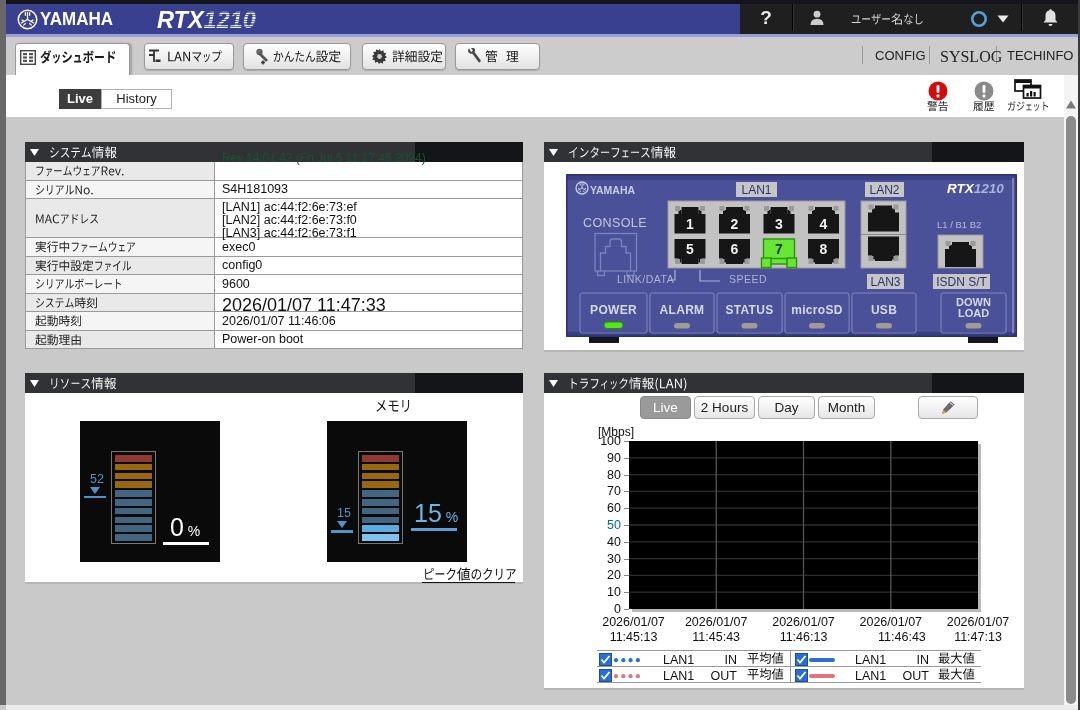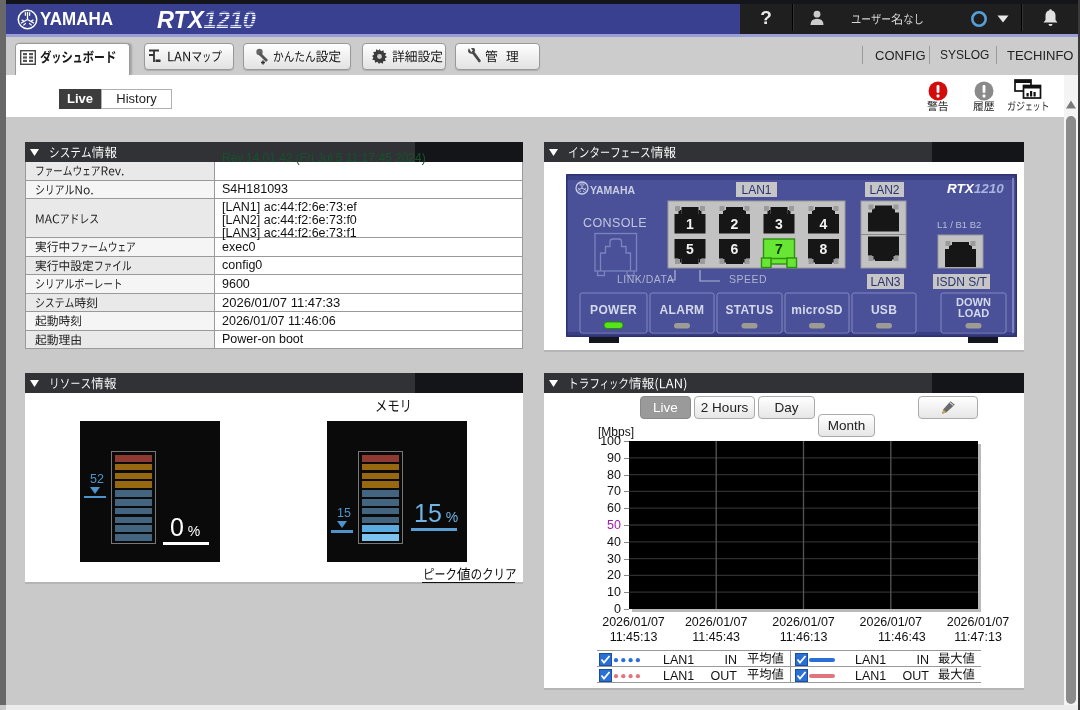--- a/index.html
+++ b/index.html
@@ -86,21 +86,21 @@
     <svg style="position:absolute;left:485.0px;top:47.7px;overflow:visible" width="15" height="17" viewBox="0 0 15 17">
       <path transform="translate(0,13.26)" d="M3.5 -0.2H10.2V0.6H3.5ZM5.9 -8.3H6.8V-6.9H5.9ZM1 -7.3H11.8V-4.8H10.9V-6.5H1.9V-4.8H1ZM3.4 -5.7H9.9V-3.1H3.4V-3.8H9V-4.9H3.4ZM3.4 -2.2H10.8V1H9.8V-1.4H3.4ZM2.9 -5.7H3.8V1.1H2.9ZM2.1 -9.9H6.2V-9.1H2.1ZM7 -9.9H12.2V-9.1H7ZM2.3 -11 3.2 -10.7Q2.9 -9.9 2.4 -9.1Q1.8 -8.3 1.3 -7.7Q1.2 -7.8 1 -7.9Q0.9 -8 0.7 -8.1Q0.6 -8.2 0.5 -8.3Q1 -8.8 1.5 -9.5Q2 -10.2 2.3 -11ZM7.3 -11 8.3 -10.8Q7.9 -9.9 7.4 -9.2Q6.8 -8.4 6.2 -7.9Q6.1 -8 5.9 -8.1Q5.8 -8.2 5.6 -8.3Q5.5 -8.3 5.4 -8.4Q6 -8.9 6.5 -9.5Q7 -10.2 7.3 -11ZM2.8 -9.3 3.6 -9.5Q3.8 -9.2 4.1 -8.8Q4.3 -8.3 4.4 -8L3.5 -7.8Q3.4 -8.1 3.2 -8.5Q3 -9 2.8 -9.3ZM8.2 -9.3 9 -9.6Q9.3 -9.2 9.6 -8.8Q9.9 -8.4 10.1 -8L9.2 -7.7Q9.1 -8.1 8.8 -8.5Q8.5 -8.9 8.2 -9.3Z" fill="#1a1a1a"></path>
     </svg>
     <svg style="position:absolute;left:506.0px;top:47.7px;overflow:visible" width="15" height="17" viewBox="0 0 15 17">
       <path transform="translate(0,13.26)" d="M6.1 -7V-5.3H10.8V-7ZM6.1 -9.5V-7.8H10.8V-9.5ZM5.2 -10.3H11.7V-4.5H5.2ZM5 -3H11.9V-2.1H5ZM4.1 -0.3H12.3V0.6H4.1ZM0.6 -10H4.6V-9.1H0.6ZM0.7 -6.3H4.4V-5.4H0.7ZM0.4 -1.3Q1 -1.5 1.6 -1.7Q2.3 -1.9 3 -2.1Q3.7 -2.4 4.5 -2.6L4.7 -1.7Q3.6 -1.3 2.6 -1Q1.5 -0.6 0.7 -0.3ZM2.2 -9.7H3.1V-1.6L2.2 -1.4ZM8 -9.9H8.8V-4.9H8.9V0.1H7.9V-4.9H8Z" fill="#1a1a1a"></path>
     </svg>
     <div style="position:absolute;left:862px;top:46px;width:1px;height:18px;background:#9a9a9a;"></div>
     <div style="position:absolute;left:929px;top:46px;width:1px;height:18px;background:#9a9a9a;"></div>
     <div style="position:absolute;left:996px;top:46px;width:1px;height:18px;background:#9a9a9a;"></div>
     <div style="position:absolute;left:875px;top:48px;width:60px;height:16px;color:#222;font-size:13px;">CONFIG</div>
-    <div style="position:absolute;left:940px;top:48px;width:60px;height:16px;color:#222;font-size:12px;">SYSLOG</div>
+    <div style="position:absolute;left:940px;top:48px;width:60px;height:16px;color:#222;font-size:16px;font-family:Liberation Serif, serif;">SYSLOG</div>
     <div style="position:absolute;left:1007px;top:48px;width:70px;height:16px;color:#222;font-size:13px;">TECHINFO</div>
     <div style="position:absolute;left:6px;top:75px;width:1072px;height:42px;background:#ffffff;"></div>
     <div style="position:absolute;left:59px;top:89px;width:42px;height:20px;background:#3d3d3d;color:#fff;font-size:13px;font-weight:bold;text-align:center;line-height:20px;">Live</div>
     <div style="position:absolute;left:101px;top:89px;width:71px;height:20px;background:#fff;border:1px solid #b0b0b0;box-sizing:border-box;color:#222;font-size:13px;text-align:center;line-height:18px;">History</div>
     <svg style="position:absolute;left:928px;top:81px" width="20" height="20" viewBox="0 0 20 20">
 <circle cx="10" cy="10" r="9.5" fill="#d40b0b"></circle>
 <rect x="8.6" y="4" width="2.8" height="8" rx="1.2" fill="#fff"></rect>
       <rect x="8.6" y="13.6" width="2.8" height="2.8" rx="0.6" fill="#fff"></rect>
     </svg>
     <svg style="position:absolute;left:927.2px;top:98.8px;overflow:visible" width="24" height="14" viewBox="0 0 24 14">
@@ -167,21 +167,21 @@
     <div style="position:absolute;left:214px;top:275.0px;width:309px;height:18.5px;background:#ffffff;border-bottom:1px solid #9a9a9a;border-left:1px solid #9a9a9a;box-sizing:border-box;"></div>
     <svg style="position:absolute;left:35.0px;top:276.3px;overflow:visible" width="90" height="16" viewBox="0 0 90 16">
       <path transform="translate(0,12.24)" d="M3 -9.2Q3.2 -9.1 3.5 -8.8Q3.8 -8.6 4.1 -8.4Q4.4 -8.1 4.7 -7.9Q4.9 -7.7 5.1 -7.5L4.6 -6.7Q4.5 -6.9 4.2 -7.1Q3.9 -7.3 3.6 -7.6Q3.3 -7.8 3 -8Q2.7 -8.3 2.5 -8.4ZM1.5 -0.6Q2 -0.8 2.6 -1Q3.2 -1.2 3.7 -1.4Q4.3 -1.7 4.8 -2Q5.6 -2.6 6.3 -3.3Q7 -4 7.6 -4.8Q8.1 -5.6 8.5 -6.4L9 -5.4Q8.3 -4.2 7.4 -3.1Q6.4 -2 5.2 -1.2Q4.7 -0.8 4.1 -0.5Q3.5 -0.2 3 0Q2.4 0.2 1.9 0.3ZM1.5 -6.5Q1.7 -6.4 2 -6.2Q2.3 -5.9 2.6 -5.7Q2.9 -5.5 3.2 -5.3Q3.5 -5 3.6 -4.9L3.2 -4.1Q3 -4.2 2.7 -4.4Q2.5 -4.7 2.2 -4.9Q1.8 -5.1 1.6 -5.4Q1.3 -5.6 1 -5.7Z M17.5 -9.1Q17.5 -8.9 17.5 -8.6Q17.4 -8.4 17.4 -8.1Q17.4 -7.8 17.4 -7.5Q17.4 -7.1 17.4 -6.7Q17.4 -6.3 17.4 -6.1Q17.4 -5 17.4 -4.3Q17.3 -3.5 17.2 -3Q17.1 -2.5 16.9 -2.1Q16.7 -1.6 16.4 -1.3Q16.1 -0.8 15.7 -0.5Q15.3 -0.1 14.9 0.1Q14.4 0.3 14.1 0.5L13.4 -0.3Q14.1 -0.5 14.7 -0.9Q15.3 -1.3 15.8 -1.9Q16 -2.3 16.2 -2.7Q16.4 -3.1 16.5 -3.6Q16.5 -4 16.6 -4.7Q16.6 -5.3 16.6 -6.2Q16.6 -6.4 16.6 -6.8Q16.6 -7.1 16.6 -7.5Q16.6 -7.9 16.6 -8.1Q16.6 -8.4 16.6 -8.6Q16.6 -8.9 16.6 -9.1ZM12.9 -9Q12.9 -8.8 12.9 -8.6Q12.9 -8.4 12.9 -8.1Q12.9 -8.1 12.9 -7.8Q12.9 -7.5 12.9 -7.1Q12.9 -6.7 12.9 -6.2Q12.9 -5.7 12.9 -5.3Q12.9 -4.9 12.9 -4.6Q12.9 -4.3 12.9 -4.1Q12.9 -3.9 12.9 -3.7Q12.9 -3.4 12.9 -3.2H12Q12 -3.4 12 -3.6Q12.1 -3.9 12.1 -4.2Q12.1 -4.3 12.1 -4.6Q12.1 -4.9 12.1 -5.3Q12.1 -5.7 12.1 -6.2Q12.1 -6.7 12.1 -7.1Q12.1 -7.5 12.1 -7.8Q12.1 -8.1 12.1 -8.1Q12.1 -8.3 12 -8.6Q12 -8.8 12 -9Z M28.8 -8.1Q28.8 -8 28.7 -7.9Q28.6 -7.8 28.6 -7.7Q28.4 -7.3 28 -6.7Q27.7 -6.1 27.2 -5.5Q26.7 -4.8 26.1 -4.4L25.5 -5Q25.8 -5.2 26.1 -5.6Q26.5 -5.9 26.8 -6.3Q27.1 -6.7 27.3 -7.1Q27.5 -7.4 27.6 -7.7Q27.5 -7.7 27.1 -7.7Q26.8 -7.7 26.3 -7.7Q25.8 -7.7 25.3 -7.7Q24.7 -7.7 24.2 -7.7Q23.7 -7.7 23.2 -7.7Q22.8 -7.7 22.4 -7.7Q22.1 -7.7 22 -7.7Q21.7 -7.7 21.5 -7.7Q21.2 -7.7 20.9 -7.6V-8.7Q21.2 -8.7 21.5 -8.6Q21.7 -8.6 22 -8.6Q22.1 -8.6 22.4 -8.6Q22.8 -8.6 23.2 -8.6Q23.7 -8.6 24.3 -8.6Q24.8 -8.6 25.4 -8.6Q25.9 -8.6 26.4 -8.6Q26.9 -8.6 27.2 -8.6Q27.5 -8.6 27.7 -8.6Q27.8 -8.6 27.9 -8.6Q28 -8.6 28.2 -8.6Q28.3 -8.7 28.4 -8.7ZM24.9 -6.5Q24.9 -5.6 24.9 -4.7Q24.8 -3.9 24.7 -3.1Q24.5 -2.4 24.2 -1.7Q23.9 -1.1 23.4 -0.6Q22.9 -0 22.2 0.4L21.4 -0.3Q21.6 -0.4 21.9 -0.5Q22.1 -0.6 22.3 -0.8Q22.9 -1.2 23.3 -1.8Q23.6 -2.3 23.8 -2.9Q23.9 -3.5 24 -4.2Q24.1 -4.9 24.1 -5.7Q24.1 -5.9 24.1 -6.1Q24.1 -6.3 24 -6.5Z M34.7 -0.3Q34.7 -0.4 34.7 -0.6Q34.7 -0.7 34.7 -0.9Q34.7 -1 34.7 -1.5Q34.7 -1.9 34.7 -2.5Q34.7 -3 34.7 -3.7Q34.7 -4.4 34.7 -5.1Q34.7 -5.8 34.7 -6.5Q34.7 -7.1 34.7 -7.5Q34.7 -8 34.7 -8.1Q34.7 -8.5 34.7 -8.7Q34.7 -8.9 34.7 -9H35.6Q35.6 -8.9 35.6 -8.7Q35.6 -8.4 35.6 -8.1Q35.6 -7.9 35.6 -7.5Q35.6 -7.1 35.6 -6.5Q35.6 -5.9 35.6 -5.2Q35.6 -4.5 35.6 -3.8Q35.6 -3.2 35.6 -2.6Q35.6 -2 35.6 -1.6Q35.6 -1.3 35.6 -1.2Q36 -1.5 36.5 -1.9Q37.1 -2.3 37.6 -2.9Q38.1 -3.5 38.4 -4.1L38.9 -3.3Q38.5 -2.6 37.9 -2Q37.3 -1.4 36.7 -0.9Q36.1 -0.3 35.5 0Q35.4 0.1 35.3 0.2Q35.2 0.2 35.2 0.3ZM30.2 -0.3Q30.8 -0.9 31.2 -1.6Q31.7 -2.4 31.9 -3.3Q32 -3.7 32 -4.3Q32.1 -4.9 32.1 -5.6Q32.2 -6.3 32.2 -6.9Q32.2 -7.6 32.2 -8.1Q32.2 -8.4 32.2 -8.6Q32.1 -8.8 32.1 -9H33Q33 -8.9 33 -8.8Q33 -8.6 33 -8.4Q33 -8.3 33 -8.1Q33 -7.6 33 -6.9Q32.9 -6.2 32.9 -5.5Q32.9 -4.8 32.8 -4.1Q32.8 -3.4 32.7 -3Q32.4 -2 32 -1.2Q31.5 -0.3 30.9 0.3Z M46.8 -9.5Q46.9 -9.2 47.2 -8.7Q47.4 -8.2 47.5 -7.9L47 -7.6Q46.9 -8 46.7 -8.4Q46.4 -8.9 46.2 -9.2ZM47.9 -9.8Q48 -9.6 48.2 -9.3Q48.4 -9 48.5 -8.7Q48.6 -8.5 48.7 -8.2L48.2 -7.9Q48 -8.3 47.8 -8.8Q47.6 -9.2 47.4 -9.6ZM44.7 -9.3Q44.7 -9.2 44.7 -9Q44.7 -8.9 44.6 -8.7Q44.6 -8.5 44.6 -8.4Q44.6 -8.1 44.6 -7.7Q44.6 -7.3 44.6 -6.9Q44.6 -6.5 44.6 -6.2Q44.6 -5.9 44.6 -5.5Q44.6 -5 44.6 -4.4Q44.6 -3.9 44.6 -3.3Q44.6 -2.7 44.6 -2.1Q44.6 -1.5 44.6 -1.1Q44.6 -0.7 44.6 -0.4Q44.6 0 44.4 0.3Q44.2 0.5 43.8 0.5Q43.6 0.5 43.3 0.5Q43.1 0.5 42.8 0.5Q42.6 0.4 42.4 0.4L42.3 -0.5Q42.6 -0.5 43 -0.4Q43.3 -0.4 43.5 -0.4Q43.7 -0.4 43.7 -0.5Q43.8 -0.6 43.8 -0.8Q43.8 -1 43.8 -1.4Q43.8 -1.8 43.8 -2.4Q43.8 -2.9 43.8 -3.5Q43.8 -4.1 43.8 -4.7Q43.8 -5.2 43.8 -5.6Q43.8 -6 43.8 -6.2Q43.8 -6.4 43.8 -6.8Q43.8 -7.2 43.8 -7.6Q43.8 -8.1 43.8 -8.4Q43.8 -8.6 43.8 -8.9Q43.8 -9.1 43.8 -9.3ZM40.3 -7.2Q40.5 -7.2 40.7 -7.2Q40.9 -7.2 41.1 -7.2Q41.2 -7.2 41.6 -7.2Q41.9 -7.2 42.5 -7.2Q43 -7.2 43.6 -7.2Q44.2 -7.2 44.8 -7.2Q45.4 -7.2 45.9 -7.2Q46.4 -7.2 46.7 -7.2Q47.1 -7.2 47.2 -7.2Q47.4 -7.2 47.6 -7.2Q47.9 -7.2 48 -7.2V-6.2Q47.8 -6.2 47.6 -6.2Q47.4 -6.3 47.2 -6.3Q47.1 -6.3 46.8 -6.3Q46.4 -6.3 45.9 -6.3Q45.4 -6.3 44.8 -6.3Q44.2 -6.3 43.6 -6.3Q43 -6.3 42.5 -6.3Q42 -6.3 41.6 -6.3Q41.2 -6.3 41.1 -6.3Q40.9 -6.3 40.7 -6.2Q40.5 -6.2 40.3 -6.2ZM42.5 -4.4Q42.4 -4 42.1 -3.6Q41.9 -3.1 41.6 -2.6Q41.4 -2.2 41.1 -1.8Q40.8 -1.4 40.6 -1.1L40 -1.7Q40.2 -1.9 40.5 -2.3Q40.7 -2.7 41 -3.2Q41.3 -3.6 41.5 -4Q41.7 -4.4 41.8 -4.8ZM46.6 -4.8Q46.8 -4.5 47.1 -4.1Q47.3 -3.7 47.5 -3.3Q47.8 -2.8 48 -2.4Q48.2 -2 48.3 -1.7L47.6 -1.2Q47.5 -1.5 47.3 -2Q47.1 -2.4 46.8 -2.8Q46.6 -3.3 46.4 -3.7Q46.2 -4.1 46 -4.4Z M50.2 -5.2Q50.3 -5.2 50.5 -5.2Q50.7 -5.1 51 -5.1Q51.2 -5.1 51.5 -5.1Q51.6 -5.1 51.9 -5.1Q52.2 -5.1 52.7 -5.1Q53.1 -5.1 53.5 -5.1Q54 -5.1 54.5 -5.1Q55 -5.1 55.4 -5.1Q55.8 -5.1 56.1 -5.1Q56.4 -5.1 56.6 -5.1Q56.9 -5.1 57.2 -5.2Q57.4 -5.2 57.6 -5.2V-4Q57.5 -4 57.2 -4.1Q56.9 -4.1 56.6 -4.1Q56.4 -4.1 56.1 -4.1Q55.8 -4.1 55.4 -4.1Q55 -4.1 54.5 -4.1Q54 -4.1 53.5 -4.1Q53.1 -4.1 52.7 -4.1Q52.2 -4.1 51.9 -4.1Q51.6 -4.1 51.5 -4.1Q51.1 -4.1 50.7 -4.1Q50.4 -4 50.2 -4Z M60.7 -0.4Q60.8 -0.5 60.8 -0.7Q60.8 -0.8 60.8 -1Q60.8 -1.2 60.8 -1.6Q60.8 -2.1 60.8 -2.8Q60.8 -3.5 60.8 -4.3Q60.8 -5 60.8 -5.7Q60.8 -6.4 60.8 -7Q60.8 -7.5 60.8 -7.8Q60.8 -8 60.8 -8.2Q60.8 -8.4 60.8 -8.6Q60.8 -8.8 60.8 -8.9H61.7Q61.7 -8.7 61.7 -8.4Q61.7 -8.1 61.7 -7.8Q61.7 -7.6 61.7 -7.1Q61.7 -6.7 61.7 -6.1Q61.7 -5.5 61.7 -4.9Q61.7 -4.2 61.7 -3.6Q61.7 -3 61.7 -2.4Q61.7 -1.9 61.7 -1.5Q61.7 -1.2 61.7 -1Q62.4 -1.2 63.1 -1.6Q63.9 -2 64.6 -2.6Q65.3 -3.1 66 -3.8Q66.6 -4.4 67 -5.1L67.5 -4.3Q66.5 -2.8 65 -1.7Q63.6 -0.6 61.7 0Q61.6 0 61.5 0.1Q61.4 0.1 61.3 0.2Z M69.4 -5.2Q69.5 -5.2 69.7 -5.2Q69.9 -5.1 70.2 -5.1Q70.4 -5.1 70.7 -5.1Q70.8 -5.1 71.1 -5.1Q71.4 -5.1 71.9 -5.1Q72.3 -5.1 72.7 -5.1Q73.2 -5.1 73.7 -5.1Q74.2 -5.1 74.6 -5.1Q75 -5.1 75.3 -5.1Q75.6 -5.1 75.8 -5.1Q76.1 -5.1 76.4 -5.2Q76.6 -5.2 76.8 -5.2V-4Q76.7 -4 76.4 -4.1Q76.1 -4.1 75.8 -4.1Q75.6 -4.1 75.3 -4.1Q75 -4.1 74.6 -4.1Q74.2 -4.1 73.7 -4.1Q73.2 -4.1 72.7 -4.1Q72.3 -4.1 71.9 -4.1Q71.4 -4.1 71.1 -4.1Q70.8 -4.1 70.7 -4.1Q70.3 -4.1 69.9 -4.1Q69.6 -4 69.4 -4Z M81.1 -1.1Q81.1 -1.2 81.1 -1.7Q81.1 -2.2 81.1 -2.9Q81.1 -3.6 81.1 -4.4Q81.1 -5.2 81.1 -5.9Q81.1 -6.7 81.1 -7.2Q81.1 -7.8 81.1 -8Q81.1 -8.3 81.1 -8.7Q81 -9 81 -9.3H82Q81.9 -9 81.9 -8.7Q81.9 -8.3 81.9 -8Q81.9 -7.6 81.9 -6.9Q81.9 -6.3 81.9 -5.5Q81.9 -4.8 81.9 -4.1Q81.9 -3.3 81.9 -2.7Q81.9 -2.1 81.9 -1.6Q81.9 -1.2 81.9 -1.1Q81.9 -0.9 81.9 -0.6Q81.9 -0.4 81.9 -0.1Q82 0.2 82 0.4H81Q81 0.1 81.1 -0.3Q81.1 -0.7 81.1 -1.1ZM81.7 -6.1Q82.2 -6 82.8 -5.7Q83.4 -5.5 84 -5.2Q84.6 -4.9 85.1 -4.6Q85.7 -4.4 86.1 -4.1L85.8 -3.1Q85.3 -3.4 84.8 -3.7Q84.3 -3.9 83.7 -4.2Q83.2 -4.5 82.6 -4.7Q82.1 -4.9 81.7 -5.1Z" fill="#222"></path>
     </svg>
     <div style="position:absolute;left:222px;top:276.8px;width:300px;height:15px;font-size:12.5px;color:#111;white-space:nowrap;">9600</div>
     <div style="position:absolute;left:25px;top:293.5px;width:189px;height:18.5px;background:#e9e9e9;border-bottom:1px solid #9a9a9a;box-sizing:border-box;"></div>
     <div style="position:absolute;left:214px;top:293.5px;width:309px;height:18.5px;background:#ffffff;border-bottom:1px solid #9a9a9a;border-left:1px solid #9a9a9a;box-sizing:border-box;"></div>
     <svg style="position:absolute;left:35.0px;top:294.8px;overflow:visible" width="65" height="16" viewBox="0 0 65 16">
       <path transform="translate(0,12.24)" d="M3 -9.2Q3.2 -9.1 3.5 -8.8Q3.8 -8.6 4.1 -8.4Q4.4 -8.1 4.7 -7.9Q4.9 -7.7 5.1 -7.5L4.6 -6.7Q4.5 -6.9 4.2 -7.1Q3.9 -7.3 3.6 -7.6Q3.3 -7.8 3 -8Q2.7 -8.3 2.5 -8.4ZM1.5 -0.6Q2 -0.8 2.6 -1Q3.2 -1.2 3.7 -1.4Q4.3 -1.7 4.8 -2Q5.6 -2.6 6.3 -3.3Q7 -4 7.6 -4.8Q8.1 -5.6 8.5 -6.4L9 -5.4Q8.3 -4.2 7.4 -3.1Q6.4 -2 5.2 -1.2Q4.7 -0.8 4.1 -0.5Q3.5 -0.2 3 0Q2.4 0.2 1.9 0.3ZM1.5 -6.5Q1.7 -6.4 2 -6.2Q2.3 -5.9 2.6 -5.7Q2.9 -5.5 3.2 -5.3Q3.5 -5 3.6 -4.9L3.2 -4.1Q3 -4.2 2.7 -4.4Q2.5 -4.7 2.2 -4.9Q1.8 -5.1 1.6 -5.4Q1.3 -5.6 1 -5.7Z M17.7 -8Q17.7 -8 17.6 -7.8Q17.5 -7.6 17.5 -7.5Q17.3 -6.9 17 -6.2Q16.7 -5.5 16.3 -4.8Q15.9 -4.1 15.5 -3.5Q15 -2.8 14.3 -2.1Q13.7 -1.4 12.9 -0.8Q12.2 -0.2 11.5 0.3L10.8 -0.5Q11.6 -0.9 12.4 -1.5Q13.1 -2.1 13.7 -2.7Q14.4 -3.4 14.9 -4.1Q15.2 -4.6 15.5 -5.2Q15.9 -5.7 16.1 -6.3Q16.4 -6.9 16.5 -7.4Q16.4 -7.4 16.1 -7.4Q15.8 -7.4 15.4 -7.4Q15 -7.4 14.6 -7.4Q14.1 -7.4 13.7 -7.4Q13.3 -7.4 13.1 -7.4Q12.8 -7.4 12.7 -7.4Q12.5 -7.4 12.3 -7.4Q12.1 -7.4 11.9 -7.4Q11.7 -7.4 11.7 -7.4V-8.5Q11.7 -8.5 11.9 -8.4Q12.1 -8.4 12.3 -8.4Q12.5 -8.4 12.7 -8.4Q12.8 -8.4 13.1 -8.4Q13.4 -8.4 13.8 -8.4Q14.1 -8.4 14.6 -8.4Q15 -8.4 15.4 -8.4Q15.8 -8.4 16.1 -8.4Q16.4 -8.4 16.5 -8.4Q16.7 -8.4 16.9 -8.4Q17.1 -8.4 17.2 -8.5ZM15.6 -4.2Q16 -3.8 16.5 -3.3Q16.9 -2.8 17.3 -2.2Q17.7 -1.7 18.1 -1.3Q18.4 -0.8 18.7 -0.4L18 0.3Q17.7 -0.3 17.2 -0.9Q16.7 -1.6 16.2 -2.2Q15.6 -2.9 15.1 -3.5Z M21.8 -8.9Q22 -8.9 22.2 -8.8Q22.4 -8.8 22.7 -8.8Q22.9 -8.8 23.3 -8.8Q23.7 -8.8 24.2 -8.8Q24.7 -8.8 25.2 -8.8Q25.7 -8.8 26.1 -8.8Q26.5 -8.8 26.7 -8.8Q26.9 -8.8 27.1 -8.8Q27.4 -8.8 27.6 -8.9V-7.9Q27.4 -7.9 27.1 -7.9Q26.9 -7.9 26.7 -7.9Q26.5 -7.9 26.1 -7.9Q25.7 -7.9 25.2 -7.9Q24.7 -7.9 24.2 -7.9Q23.7 -7.9 23.3 -7.9Q22.9 -7.9 22.7 -7.9Q22.5 -7.9 22.2 -7.9Q22 -7.9 21.8 -7.9ZM20.6 -5.9Q20.8 -5.8 21 -5.8Q21.2 -5.8 21.5 -5.8Q21.6 -5.8 22 -5.8Q22.4 -5.8 22.9 -5.8Q23.4 -5.8 24.1 -5.8Q24.7 -5.8 25.3 -5.8Q26 -5.8 26.5 -5.8Q27.1 -5.8 27.4 -5.8Q27.8 -5.8 27.9 -5.8Q28.1 -5.8 28.3 -5.8Q28.5 -5.8 28.7 -5.9V-4.9Q28.5 -4.9 28.3 -4.9Q28.1 -4.9 27.9 -4.9Q27.8 -4.9 27.4 -4.9Q27.1 -4.9 26.5 -4.9Q26 -4.9 25.3 -4.9Q24.7 -4.9 24.1 -4.9Q23.4 -4.9 22.9 -4.9Q22.4 -4.9 22 -4.9Q21.6 -4.9 21.5 -4.9Q21.3 -4.9 21 -4.9Q20.8 -4.9 20.6 -4.9ZM25.2 -5.4Q25.2 -4.2 25.1 -3.3Q25 -2.4 24.7 -1.6Q24.5 -1.2 24.2 -0.8Q23.9 -0.4 23.5 -0Q23.1 0.3 22.7 0.6L22 -0.1Q22.6 -0.4 23.1 -0.9Q23.6 -1.4 23.9 -1.9Q24.2 -2.6 24.3 -3.5Q24.4 -4.4 24.4 -5.4Z M34.7 -9Q34.6 -8.7 34.5 -8.5Q34.4 -8.2 34.3 -7.8Q34.2 -7.5 34.1 -7Q34 -6.5 33.8 -5.8Q33.6 -5.1 33.4 -4.5Q33.2 -3.8 33 -3.1Q32.9 -2.4 32.7 -1.9Q32.6 -1.4 32.4 -1.1L31.5 -1Q31.7 -1.4 31.8 -2Q32 -2.5 32.2 -3.2Q32.4 -3.9 32.6 -4.6Q32.8 -5.3 33 -6Q33.1 -6.6 33.3 -7.2Q33.4 -7.7 33.5 -8Q33.6 -8.5 33.6 -8.7Q33.7 -9 33.7 -9.2ZM36.5 -4.9Q36.8 -4.5 37.1 -3.8Q37.4 -3.2 37.7 -2.5Q38 -1.8 38.3 -1.2Q38.6 -0.5 38.7 -0L37.9 0.4Q37.7 -0.1 37.5 -0.8Q37.2 -1.4 37 -2.1Q36.7 -2.8 36.4 -3.5Q36.1 -4.1 35.8 -4.5ZM31.2 -1.3Q31.5 -1.4 32 -1.4Q32.5 -1.5 33.1 -1.5Q33.7 -1.6 34.3 -1.7Q34.9 -1.8 35.5 -1.8Q36.1 -1.9 36.6 -2Q37.1 -2.1 37.4 -2.1L37.6 -1.2Q37.3 -1.1 36.8 -1.1Q36.2 -1 35.6 -0.9Q35.1 -0.8 34.4 -0.8Q33.8 -0.7 33.2 -0.6Q32.6 -0.5 32.1 -0.4Q31.6 -0.4 31.2 -0.3Q31 -0.3 30.8 -0.3Q30.6 -0.2 30.4 -0.2L30.2 -1.3Q30.5 -1.3 30.7 -1.3Q31 -1.3 31.2 -1.3Z M44.3 -8.7H50.2V-7.8H44.3ZM43.8 -6.3H50.7V-5.5H43.8ZM43.9 -4.2H50.6V-3.3H43.9ZM46.8 -10.1H47.7V-5.8H46.8ZM48.3 -5.6H49.2V-0.1Q49.2 0.3 49.1 0.5Q49 0.7 48.7 0.8Q48.4 0.9 48 0.9Q47.5 0.9 46.8 0.9Q46.8 0.8 46.7 0.5Q46.6 0.3 46.5 0.1Q47.1 0.1 47.5 0.1Q47.9 0.1 48.1 0.1Q48.2 0.1 48.3 0.1Q48.3 0 48.3 -0.1ZM44.6 -2.5 45.3 -2.9Q45.6 -2.6 45.9 -2.3Q46.2 -1.9 46.5 -1.5Q46.7 -1.2 46.8 -0.9L46.1 -0.4Q46 -0.7 45.7 -1.1Q45.5 -1.4 45.2 -1.8Q44.9 -2.2 44.6 -2.5ZM40.7 -9.3H43.6V-1.4H40.7V-2.2H42.8V-8.5H40.7ZM40.7 -5.8H43.2V-5H40.7ZM40.3 -9.3H41.1V-0.4H40.3Z M58.4 -8.7H59.3V-2.1H58.4ZM61 -9.8H61.9V-0.2Q61.9 0.2 61.8 0.5Q61.6 0.7 61.4 0.8Q61.1 0.9 60.6 0.9Q60.2 1 59.4 1Q59.4 0.8 59.3 0.5Q59.2 0.3 59.1 0.1Q59.7 0.1 60.1 0.1Q60.6 0.1 60.7 0.1Q60.9 0.1 61 0Q61 -0 61 -0.2ZM51.7 -8.5H57.8V-7.7H51.7ZM54.4 -10H55.2V-8H54.4ZM51.7 -5.7 52.2 -6.3Q52.6 -6 53.1 -5.7Q53.5 -5.4 53.9 -5Q54.3 -4.7 54.6 -4.4L54 -3.8Q53.8 -4 53.4 -4.4Q53 -4.7 52.6 -5.1Q52.1 -5.4 51.7 -5.7ZM54.9 -1.5 55.6 -2.1Q56 -1.7 56.4 -1.3Q56.9 -0.9 57.3 -0.5Q57.7 -0.1 58 0.2L57.3 0.8Q57 0.5 56.6 0.1Q56.2 -0.3 55.8 -0.7Q55.3 -1.1 54.9 -1.5ZM54.2 -8.1 55 -7.7Q54.6 -7.1 54.1 -6.4Q53.6 -5.7 53.1 -5.3L52.4 -5.6Q52.7 -5.9 53.1 -6.4Q53.4 -6.8 53.7 -7.2Q54 -7.7 54.2 -8.1ZM56.1 -6.8 56.9 -6.5Q56.3 -5.6 55.6 -4.7Q54.9 -3.9 54 -3.1Q53.2 -2.4 52.3 -1.9Q52.2 -2.1 52 -2.2Q51.8 -2.4 51.7 -2.6Q52.5 -3 53.4 -3.7Q54.2 -4.4 54.9 -5.2Q55.6 -6 56.1 -6.8ZM57 -4.5 57.7 -4.2Q57.1 -3.1 56.2 -2.1Q55.3 -1.2 54.3 -0.4Q53.2 0.4 52.1 1Q52 0.8 51.8 0.6Q51.6 0.4 51.5 0.3Q52.6 -0.3 53.6 -1Q54.7 -1.7 55.5 -2.6Q56.4 -3.5 57 -4.5Z" fill="#222"></path>
     </svg>
-    <div style="position:absolute;left:222px;top:295.2px;width:300px;height:15px;font-size:13px;color:#111;white-space:nowrap;">2026/01/07 11:47:33</div>
+    <div style="position:absolute;left:222px;top:295.2px;width:300px;height:15px;font-size:18px;color:#111;white-space:nowrap;">2026/01/07 11:47:33</div>
     <div style="position:absolute;left:25px;top:312.0px;width:189px;height:18.5px;background:#f5f5f5;border-bottom:1px solid #9a9a9a;box-sizing:border-box;"></div>
     <div style="position:absolute;left:214px;top:312.0px;width:309px;height:18.5px;background:#ffffff;border-bottom:1px solid #9a9a9a;border-left:1px solid #9a9a9a;box-sizing:border-box;"></div>
     <svg style="position:absolute;left:35.0px;top:313.3px;overflow:visible" width="50" height="16" viewBox="0 0 50 16">
       <path transform="translate(0,12.24)" d="M0.9 -8.7H5.6V-7.9H0.9ZM6.8 -6.2H10.2V-5.4H6.8ZM0.6 -6.4H5.9V-5.6H0.6ZM3.4 -3.8H5.8V-3H3.4ZM2.8 -10.1H3.7V-6H2.8ZM3 -5.8H3.9V-0.3H3ZM6.3 -9.5H10.6V-5.1H9.8V-8.7H6.3ZM6.4 -6.2H7.3V-2.3Q7.3 -2 7.4 -1.9Q7.5 -1.8 8 -1.8Q8.1 -1.8 8.3 -1.8Q8.6 -1.8 8.9 -1.8Q9.2 -1.8 9.5 -1.8Q9.7 -1.8 9.9 -1.8Q10.1 -1.8 10.3 -1.9Q10.4 -2 10.4 -2.4Q10.5 -2.8 10.5 -3.5Q10.6 -3.4 10.8 -3.3Q10.9 -3.3 11 -3.2Q11.2 -3.2 11.3 -3.1Q11.3 -2.3 11.1 -1.8Q11 -1.3 10.7 -1.2Q10.4 -1 9.9 -1Q9.9 -1 9.7 -1Q9.4 -1 9.2 -1Q8.9 -1 8.6 -1Q8.4 -1 8.2 -1Q7.9 -1 7.9 -1Q7.3 -1 7 -1.1Q6.7 -1.2 6.6 -1.5Q6.4 -1.8 6.4 -2.3ZM1.8 -3.2Q2.1 -2.3 2.4 -1.7Q2.8 -1.1 3.4 -0.8Q3.9 -0.5 4.7 -0.3Q5.5 -0.2 6.5 -0.2Q6.7 -0.2 7 -0.2Q7.4 -0.2 7.9 -0.2Q8.4 -0.2 8.9 -0.2Q9.4 -0.2 9.9 -0.2Q10.5 -0.2 10.8 -0.2Q11.2 -0.2 11.4 -0.2Q11.3 -0.1 11.3 0Q11.2 0.2 11.1 0.3Q11.1 0.5 11.1 0.6H10.2H6.5Q5.3 0.6 4.5 0.5Q3.6 0.3 2.9 -0Q2.3 -0.4 1.9 -1.2Q1.5 -1.9 1.2 -3ZM1.2 -4.6 2 -4.6Q2 -3.4 1.9 -2.4Q1.8 -1.4 1.6 -0.5Q1.4 0.4 1.1 1.1Q1 1 0.8 0.9Q0.7 0.8 0.6 0.8Q0.4 0.7 0.3 0.6Q0.7 0 0.8 -0.8Q1 -1.6 1.1 -2.6Q1.2 -3.6 1.2 -4.6Z M12.6 -2.2H17.9V-1.5H12.6ZM12.3 -8H18.1V-7.3H12.3ZM14.8 -9.1H15.6V-0.3H14.8ZM12.3 -0.3Q13 -0.3 13.9 -0.4Q14.8 -0.5 15.9 -0.6Q16.9 -0.7 18 -0.8L18 -0.1Q17 -0 16 0.1Q15 0.2 14 0.3Q13.1 0.4 12.4 0.5ZM13.3 -4.5V-3.6H17.2V-4.5ZM13.3 -5.9V-5.1H17.2V-5.9ZM12.6 -6.6H17.9V-3H12.6ZM17.5 -10 17.9 -9.3Q17.2 -9.1 16.3 -9Q15.4 -8.9 14.4 -8.8Q13.5 -8.7 12.6 -8.7Q12.6 -8.8 12.5 -9Q12.4 -9.2 12.4 -9.4Q13 -9.4 13.7 -9.5Q14.4 -9.5 15.1 -9.6Q15.8 -9.7 16.4 -9.8Q17 -9.9 17.5 -10ZM18 -7.3H22.3V-6.4H18ZM21.9 -7.3H22.8Q22.8 -7.3 22.8 -7.2Q22.8 -7.1 22.8 -7Q22.8 -6.9 22.8 -6.8Q22.7 -4.9 22.7 -3.6Q22.6 -2.3 22.6 -1.5Q22.5 -0.7 22.4 -0.2Q22.3 0.2 22.1 0.4Q22 0.7 21.8 0.8Q21.6 0.9 21.4 0.9Q21.1 0.9 20.7 0.9Q20.3 0.9 19.9 0.9Q19.9 0.7 19.8 0.5Q19.8 0.2 19.7 0Q20.1 0.1 20.5 0.1Q20.8 0.1 21 0.1Q21.1 0.1 21.2 0Q21.3 0 21.4 -0.1Q21.5 -0.2 21.6 -0.7Q21.7 -1.1 21.7 -1.9Q21.8 -2.7 21.8 -4Q21.9 -5.2 21.9 -7.1ZM19.5 -9.9H20.3Q20.3 -8.5 20.3 -7.2Q20.3 -5.8 20.1 -4.6Q20 -3.4 19.7 -2.4Q19.4 -1.3 18.9 -0.5Q18.3 0.4 17.5 1Q17.4 0.9 17.3 0.8Q17.2 0.7 17.1 0.6Q16.9 0.4 16.8 0.4Q17.6 -0.2 18.1 -1Q18.6 -1.8 18.9 -2.8Q19.2 -3.8 19.3 -4.9Q19.4 -6 19.4 -7.3Q19.5 -8.6 19.5 -9.9Z M28.5 -8.7H34.4V-7.8H28.5ZM28 -6.3H34.9V-5.5H28ZM28 -4.2H34.7V-3.3H28ZM30.9 -10.1H31.8V-5.8H30.9ZM32.5 -5.6H33.4V-0.1Q33.4 0.3 33.3 0.5Q33.2 0.7 32.9 0.8Q32.6 0.9 32.1 0.9Q31.7 0.9 31 0.9Q30.9 0.8 30.9 0.5Q30.8 0.3 30.7 0.1Q31.2 0.1 31.7 0.1Q32.1 0.1 32.2 0.1Q32.4 0.1 32.4 0.1Q32.5 0 32.5 -0.1ZM28.8 -2.5 29.5 -2.9Q29.8 -2.6 30.1 -2.3Q30.4 -1.9 30.6 -1.5Q30.9 -1.2 31 -0.9L30.2 -0.4Q30.1 -0.7 29.9 -1.1Q29.6 -1.4 29.3 -1.8Q29 -2.2 28.8 -2.5ZM24.8 -9.3H27.8V-1.4H24.8V-2.2H26.9V-8.5H24.8ZM24.9 -5.8H27.3V-5H24.9ZM24.4 -9.3H25.2V-0.4H24.4Z M42.6 -8.7H43.4V-2.1H42.6ZM45.2 -9.8H46V-0.2Q46 0.2 45.9 0.5Q45.8 0.7 45.5 0.8Q45.3 0.9 44.8 0.9Q44.3 1 43.6 1Q43.6 0.8 43.5 0.5Q43.4 0.3 43.3 0.1Q43.8 0.1 44.3 0.1Q44.7 0.1 44.9 0.1Q45.1 0.1 45.1 0Q45.2 -0 45.2 -0.2ZM35.9 -8.5H42V-7.7H35.9ZM38.5 -10H39.4V-8H38.5ZM35.9 -5.7 36.4 -6.3Q36.8 -6 37.2 -5.7Q37.7 -5.4 38.1 -5Q38.5 -4.7 38.7 -4.4L38.2 -3.8Q38 -4 37.6 -4.4Q37.2 -4.7 36.7 -5.1Q36.3 -5.4 35.9 -5.7ZM39.1 -1.5 39.7 -2.1Q40.1 -1.7 40.6 -1.3Q41 -0.9 41.5 -0.5Q41.9 -0.1 42.1 0.2L41.4 0.8Q41.2 0.5 40.8 0.1Q40.4 -0.3 39.9 -0.7Q39.5 -1.1 39.1 -1.5ZM38.3 -8.1 39.2 -7.7Q38.7 -7.1 38.2 -6.4Q37.7 -5.7 37.3 -5.3L36.6 -5.6Q36.9 -5.9 37.2 -6.4Q37.5 -6.8 37.8 -7.2Q38.1 -7.7 38.3 -8.1ZM40.2 -6.8 41 -6.5Q40.5 -5.6 39.8 -4.7Q39 -3.9 38.2 -3.1Q37.3 -2.4 36.4 -1.9Q36.3 -2.1 36.2 -2.2Q36 -2.4 35.8 -2.6Q36.7 -3 37.5 -3.7Q38.4 -4.4 39.1 -5.2Q39.8 -6 40.2 -6.8ZM41.1 -4.5 41.9 -4.2Q41.3 -3.1 40.4 -2.1Q39.5 -1.2 38.4 -0.4Q37.4 0.4 36.2 1Q36.2 0.8 36 0.6Q35.8 0.4 35.6 0.3Q36.8 -0.3 37.8 -1Q38.8 -1.7 39.7 -2.6Q40.5 -3.5 41.1 -4.5Z" fill="#222"></path>
     </svg>
     <div style="position:absolute;left:222px;top:313.8px;width:300px;height:15px;font-size:12.5px;color:#111;white-space:nowrap;">2026/01/07 11:46:06</div>
     <div style="position:absolute;left:25px;top:330.5px;width:189px;height:18.5px;background:#e9e9e9;border-bottom:1px solid #9a9a9a;box-sizing:border-box;"></div>
     <div style="position:absolute;left:214px;top:330.5px;width:309px;height:18.5px;background:#ffffff;border-bottom:1px solid #9a9a9a;border-left:1px solid #9a9a9a;box-sizing:border-box;"></div>
     <svg style="position:absolute;left:35.0px;top:331.8px;overflow:visible" width="50" height="16" viewBox="0 0 50 16">
       <path transform="translate(0,12.24)" d="M0.9 -8.7H5.6V-7.9H0.9ZM6.8 -6.2H10.2V-5.4H6.8ZM0.6 -6.4H5.9V-5.6H0.6ZM3.4 -3.8H5.8V-3H3.4ZM2.8 -10.1H3.7V-6H2.8ZM3 -5.8H3.9V-0.3H3ZM6.3 -9.5H10.6V-5.1H9.8V-8.7H6.3ZM6.4 -6.2H7.3V-2.3Q7.3 -2 7.4 -1.9Q7.5 -1.8 8 -1.8Q8.1 -1.8 8.3 -1.8Q8.6 -1.8 8.9 -1.8Q9.2 -1.8 9.5 -1.8Q9.7 -1.8 9.9 -1.8Q10.1 -1.8 10.3 -1.9Q10.4 -2 10.4 -2.4Q10.5 -2.8 10.5 -3.5Q10.6 -3.4 10.8 -3.3Q10.9 -3.3 11 -3.2Q11.2 -3.2 11.3 -3.1Q11.3 -2.3 11.1 -1.8Q11 -1.3 10.7 -1.2Q10.4 -1 9.9 -1Q9.9 -1 9.7 -1Q9.4 -1 9.2 -1Q8.9 -1 8.6 -1Q8.4 -1 8.2 -1Q7.9 -1 7.9 -1Q7.3 -1 7 -1.1Q6.7 -1.2 6.6 -1.5Q6.4 -1.8 6.4 -2.3ZM1.8 -3.2Q2.1 -2.3 2.4 -1.7Q2.8 -1.1 3.4 -0.8Q3.9 -0.5 4.7 -0.3Q5.5 -0.2 6.5 -0.2Q6.7 -0.2 7 -0.2Q7.4 -0.2 7.9 -0.2Q8.4 -0.2 8.9 -0.2Q9.4 -0.2 9.9 -0.2Q10.5 -0.2 10.8 -0.2Q11.2 -0.2 11.4 -0.2Q11.3 -0.1 11.3 0Q11.2 0.2 11.1 0.3Q11.1 0.5 11.1 0.6H10.2H6.5Q5.3 0.6 4.5 0.5Q3.6 0.3 2.9 -0Q2.3 -0.4 1.9 -1.2Q1.5 -1.9 1.2 -3ZM1.2 -4.6 2 -4.6Q2 -3.4 1.9 -2.4Q1.8 -1.4 1.6 -0.5Q1.4 0.4 1.1 1.1Q1 1 0.8 0.9Q0.7 0.8 0.6 0.8Q0.4 0.7 0.3 0.6Q0.7 0 0.8 -0.8Q1 -1.6 1.1 -2.6Q1.2 -3.6 1.2 -4.6Z M12.6 -2.2H17.9V-1.5H12.6ZM12.3 -8H18.1V-7.3H12.3ZM14.8 -9.1H15.6V-0.3H14.8ZM12.3 -0.3Q13 -0.3 13.9 -0.4Q14.8 -0.5 15.9 -0.6Q16.9 -0.7 18 -0.8L18 -0.1Q17 -0 16 0.1Q15 0.2 14 0.3Q13.1 0.4 12.4 0.5ZM13.3 -4.5V-3.6H17.2V-4.5ZM13.3 -5.9V-5.1H17.2V-5.9ZM12.6 -6.6H17.9V-3H12.6ZM17.5 -10 17.9 -9.3Q17.2 -9.1 16.3 -9Q15.4 -8.9 14.4 -8.8Q13.5 -8.7 12.6 -8.7Q12.6 -8.8 12.5 -9Q12.4 -9.2 12.4 -9.4Q13 -9.4 13.7 -9.5Q14.4 -9.5 15.1 -9.6Q15.8 -9.7 16.4 -9.8Q17 -9.9 17.5 -10ZM18 -7.3H22.3V-6.4H18ZM21.9 -7.3H22.8Q22.8 -7.3 22.8 -7.2Q22.8 -7.1 22.8 -7Q22.8 -6.9 22.8 -6.8Q22.7 -4.9 22.7 -3.6Q22.6 -2.3 22.6 -1.5Q22.5 -0.7 22.4 -0.2Q22.3 0.2 22.1 0.4Q22 0.7 21.8 0.8Q21.6 0.9 21.4 0.9Q21.1 0.9 20.7 0.9Q20.3 0.9 19.9 0.9Q19.9 0.7 19.8 0.5Q19.8 0.2 19.7 0Q20.1 0.1 20.5 0.1Q20.8 0.1 21 0.1Q21.1 0.1 21.2 0Q21.3 0 21.4 -0.1Q21.5 -0.2 21.6 -0.7Q21.7 -1.1 21.7 -1.9Q21.8 -2.7 21.8 -4Q21.9 -5.2 21.9 -7.1ZM19.5 -9.9H20.3Q20.3 -8.5 20.3 -7.2Q20.3 -5.8 20.1 -4.6Q20 -3.4 19.7 -2.4Q19.4 -1.3 18.9 -0.5Q18.3 0.4 17.5 1Q17.4 0.9 17.3 0.8Q17.2 0.7 17.1 0.6Q16.9 0.4 16.8 0.4Q17.6 -0.2 18.1 -1Q18.6 -1.8 18.9 -2.8Q19.2 -3.8 19.3 -4.9Q19.4 -6 19.4 -7.3Q19.5 -8.6 19.5 -9.9Z M29.1 -6.5V-4.9H33.5V-6.5ZM29.1 -8.7V-7.2H33.5V-8.7ZM28.3 -9.5H34.3V-4.2H28.3ZM28.2 -2.7H34.5V-1.9H28.2ZM27.3 -0.3H34.9V0.6H27.3ZM24.1 -9.3H27.7V-8.4H24.1ZM24.2 -5.8H27.6V-5H24.2ZM23.9 -1.2Q24.4 -1.3 25 -1.5Q25.6 -1.7 26.3 -2Q27 -2.2 27.7 -2.4L27.8 -1.5Q26.9 -1.2 25.9 -0.9Q24.9 -0.6 24.2 -0.3ZM25.5 -8.9H26.4V-1.5L25.5 -1.3ZM30.9 -9.2H31.7V-4.5H31.8V0.1H30.8V-4.5H30.9Z M37 -4.2H45.2V-3.3H37ZM37 -0.7H45.2V0.2H37ZM36.6 -7.8H45.7V0.9H44.8V-6.9H37.5V1H36.6ZM40.7 -10.1H41.6V-0.2H40.7Z" fill="#222"></path>
@@ -395,21 +395,21 @@
     <svg style="position:absolute;left:549px;top:380px" width="9" height="7" viewBox="0 0 9 7">
       <path d="M0 0 L9 0 L4.5 7 Z" fill="#fff"></path>
     </svg>
     <svg style="position:absolute;left:568.0px;top:375.2px;overflow:visible" width="122" height="17" viewBox="0 0 122 17">
       <path transform="translate(0,13.26)" d="M3.6 -1.1Q3.6 -1.3 3.6 -1.9Q3.6 -2.4 3.6 -3.2Q3.6 -4 3.6 -4.8Q3.6 -5.6 3.6 -6.4Q3.6 -7.2 3.6 -7.8Q3.6 -8.4 3.6 -8.7Q3.6 -9 3.6 -9.4Q3.5 -9.8 3.5 -10.1H4.6Q4.5 -9.8 4.5 -9.4Q4.5 -9 4.5 -8.7Q4.5 -8.2 4.5 -7.5Q4.5 -6.8 4.5 -6Q4.5 -5.2 4.5 -4.4Q4.5 -3.6 4.5 -2.9Q4.5 -2.2 4.5 -1.8Q4.5 -1.3 4.5 -1.1Q4.5 -0.9 4.5 -0.7Q4.5 -0.4 4.5 -0.1Q4.5 0.2 4.6 0.4H3.5Q3.6 0.1 3.6 -0.4Q3.6 -0.8 3.6 -1.1ZM4.3 -6.7Q4.8 -6.5 5.5 -6.2Q6.1 -5.9 6.7 -5.6Q7.4 -5.3 8 -5Q8.6 -4.7 9 -4.4L8.7 -3.3Q8.2 -3.7 7.6 -4Q7.1 -4.3 6.5 -4.6Q5.9 -4.9 5.3 -5.1Q4.7 -5.3 4.3 -5.5Z M13.1 -9.7Q13.3 -9.6 13.6 -9.6Q13.8 -9.6 14.1 -9.6Q14.2 -9.6 14.7 -9.6Q15.1 -9.6 15.6 -9.6Q16.2 -9.6 16.7 -9.6Q17.2 -9.6 17.7 -9.6Q18.1 -9.6 18.3 -9.6Q18.5 -9.6 18.8 -9.6Q19 -9.6 19.2 -9.7V-8.6Q19 -8.6 18.8 -8.6Q18.5 -8.6 18.3 -8.6Q18.1 -8.6 17.7 -8.6Q17.2 -8.6 16.7 -8.6Q16.2 -8.6 15.6 -8.6Q15.1 -8.6 14.7 -8.6Q14.3 -8.6 14.1 -8.6Q13.8 -8.6 13.6 -8.6Q13.3 -8.6 13.1 -8.6ZM20 -6.3Q20 -6.2 19.9 -6.1Q19.9 -6 19.9 -5.9Q19.7 -4.9 19.3 -3.9Q18.9 -3 18.3 -2.2Q17.5 -1.1 16.5 -0.4Q15.5 0.2 14.5 0.5L13.8 -0.4Q15 -0.7 15.9 -1.3Q16.9 -1.9 17.6 -2.8Q18.1 -3.4 18.4 -4.2Q18.7 -4.9 18.9 -5.6Q18.8 -5.6 18.4 -5.6Q18.1 -5.6 17.6 -5.6Q17.2 -5.6 16.6 -5.6Q16.1 -5.6 15.5 -5.6Q15 -5.6 14.5 -5.6Q14 -5.6 13.7 -5.6Q13.3 -5.6 13.2 -5.6Q13 -5.6 12.7 -5.6Q12.5 -5.6 12.2 -5.6V-6.7Q12.5 -6.7 12.7 -6.6Q13 -6.6 13.2 -6.6Q13.3 -6.6 13.7 -6.6Q14 -6.6 14.5 -6.6Q14.9 -6.6 15.5 -6.6Q16 -6.6 16.6 -6.6Q17.1 -6.6 17.6 -6.6Q18 -6.6 18.4 -6.6Q18.7 -6.6 18.8 -6.6Q19 -6.6 19.2 -6.6Q19.3 -6.7 19.4 -6.7Z M30.5 -8.6Q30.4 -8.5 30.4 -8.3Q30.4 -8.2 30.3 -8Q30.3 -7.5 30.1 -6.9Q30 -6.2 29.8 -5.6Q29.6 -4.9 29.3 -4.3Q29.1 -3.7 28.8 -3.2Q28.3 -2.4 27.7 -1.8Q27.1 -1.1 26.3 -0.6Q25.5 -0.1 24.5 0.3L23.8 -0.7Q24.9 -1 25.6 -1.5Q26.4 -1.9 27 -2.5Q27.5 -3.1 28 -3.8Q28.4 -4.4 28.6 -5.2Q28.9 -5.9 29.1 -6.7Q29.3 -7.4 29.4 -8.1Q29.2 -8.1 28.8 -8.1Q28.4 -8.1 27.8 -8.1Q27.3 -8.1 26.7 -8.1Q26 -8.1 25.5 -8.1Q24.9 -8.1 24.5 -8.1Q24.1 -8.1 23.9 -8.1Q23.6 -8.1 23.3 -8Q23.1 -8 22.9 -8V-9.2Q23 -9.2 23.2 -9.1Q23.4 -9.1 23.6 -9.1Q23.8 -9.1 23.9 -9.1Q24.1 -9.1 24.4 -9.1Q24.7 -9.1 25.2 -9.1Q25.6 -9.1 26.1 -9.1Q26.7 -9.1 27.2 -9.1Q27.7 -9.1 28.1 -9.1Q28.6 -9.1 28.9 -9.1Q29.2 -9.1 29.3 -9.1Q29.4 -9.1 29.5 -9.1Q29.7 -9.1 29.8 -9.2Z M33.1 -3.4Q33.7 -3.6 34.3 -3.9Q34.9 -4.2 35.5 -4.6Q36 -5 36.4 -5.3Q36.8 -5.7 37.2 -6.2Q37.6 -6.6 38 -7.1Q38.3 -7.6 38.5 -8L39.1 -7.2Q38.8 -6.8 38.5 -6.3Q38.1 -5.8 37.6 -5.3Q37.2 -4.8 36.7 -4.4Q36.4 -4.2 36 -3.9Q35.6 -3.6 35.2 -3.4Q34.8 -3.1 34.4 -2.8Q33.9 -2.6 33.4 -2.4ZM36.3 -4.7 37 -5V-0.1Q37 0.1 37 0.3Q37 0.5 37.1 0.7Q37.1 0.9 37.1 1H36.2Q36.3 0.9 36.3 0.7Q36.3 0.5 36.3 0.3Q36.3 0.1 36.3 -0.1Z M45.5 -7.5Q45.5 -7.3 45.6 -6.9Q45.7 -6.5 45.9 -6.1Q46 -5.7 46.1 -5.3Q46.1 -4.9 46.2 -4.7L45.5 -4.3Q45.5 -4.6 45.4 -4.9Q45.3 -5.3 45.2 -5.8Q45.1 -6.2 45 -6.6Q44.9 -6.9 44.8 -7.2ZM48.8 -6.8Q48.7 -6.6 48.7 -6.4Q48.7 -6.2 48.6 -6.1Q48.5 -5 48.1 -4Q47.8 -3 47.3 -2.1Q46.7 -1 45.9 -0.2Q45.1 0.6 44.4 1L43.8 0.1Q44.3 -0.1 44.8 -0.5Q45.4 -0.9 45.9 -1.5Q46.4 -2 46.7 -2.7Q47.1 -3.2 47.3 -4Q47.6 -4.7 47.8 -5.5Q47.9 -6.3 48 -7.1ZM43.4 -6.8Q43.4 -6.6 43.5 -6.2Q43.7 -5.9 43.8 -5.4Q43.9 -5 44 -4.6Q44.1 -4.1 44.2 -3.9L43.5 -3.5Q43.4 -3.8 43.3 -4.2Q43.2 -4.6 43.1 -5.1Q43 -5.5 42.9 -5.9Q42.8 -6.3 42.7 -6.5Z M59.5 -8.1Q59.4 -8 59.3 -7.8Q59.3 -7.6 59.2 -7.4Q59.1 -6.8 58.8 -6Q58.6 -5.2 58.2 -4.5Q57.8 -3.7 57.3 -3Q56.6 -1.9 55.6 -1Q54.6 -0.1 53.1 0.6L52.3 -0.3Q53.3 -0.6 54.1 -1.1Q54.9 -1.6 55.5 -2.2Q56.1 -2.8 56.6 -3.5Q57 -4.1 57.3 -4.8Q57.7 -5.6 57.9 -6.3Q58.2 -7 58.3 -7.6H54.3L54.7 -8.5Q54.8 -8.5 55.1 -8.5Q55.5 -8.5 56 -8.5Q56.4 -8.5 56.9 -8.5Q57.3 -8.5 57.6 -8.5Q58 -8.5 58.1 -8.5Q58.3 -8.5 58.5 -8.6Q58.6 -8.6 58.8 -8.7ZM55.9 -10.1Q55.8 -9.8 55.6 -9.5Q55.5 -9.3 55.4 -9.1Q55.1 -8.4 54.6 -7.5Q54.2 -6.7 53.5 -5.9Q52.8 -5.1 52 -4.4L51.2 -5.1Q51.9 -5.6 52.5 -6.1Q53 -6.7 53.4 -7.3Q53.8 -7.9 54.1 -8.5Q54.4 -9 54.6 -9.5Q54.7 -9.6 54.8 -9.9Q54.9 -10.2 54.9 -10.5Z M66.3 -3.5H71.4V-2.7H66.3ZM65.1 -9.9H72.7V-9.2H65.1ZM65.4 -8.3H72.3V-7.6H65.4ZM64.7 -6.7H73V-6H64.7ZM66.3 -1.7H71.4V-1H66.3ZM65.6 -5.2H71.4V-4.4H66.5V1H65.6ZM71.1 -5.2H72V-0.1Q72 0.3 71.9 0.5Q71.8 0.7 71.6 0.8Q71.3 0.9 70.9 1Q70.4 1 69.7 1Q69.7 0.8 69.6 0.6Q69.6 0.3 69.5 0.1Q69.9 0.2 70.4 0.2Q70.8 0.2 70.9 0.2Q71.1 0.1 71.1 -0.1ZM68.4 -10.9H69.3V-6.5H68.4ZM62.8 -10.9H63.6V1H62.8ZM61.8 -8.4 62.5 -8.3Q62.5 -7.8 62.4 -7.2Q62.3 -6.6 62.2 -5.9Q62.1 -5.3 61.9 -4.8L61.2 -5.1Q61.3 -5.5 61.5 -6.1Q61.6 -6.7 61.6 -7.3Q61.7 -7.9 61.8 -8.4ZM63.8 -8.8 64.4 -9Q64.6 -8.6 64.8 -8.1Q65 -7.5 65.1 -7.2L64.4 -6.8Q64.3 -7.2 64.2 -7.8Q64 -8.3 63.8 -8.8Z M80.7 -5.9H84.8V-5.1H80.7ZM80.2 -10.3H84.7V-9.4H81.1V1.1H80.2ZM84.3 -10.3H85.2V-7.8Q85.2 -7.4 85.1 -7.2Q85 -7 84.7 -6.9Q84.4 -6.8 83.9 -6.8Q83.4 -6.8 82.7 -6.8Q82.6 -7 82.6 -7.2Q82.5 -7.4 82.4 -7.6Q82.8 -7.6 83.1 -7.6Q83.5 -7.6 83.7 -7.6Q83.9 -7.6 84 -7.6Q84.2 -7.6 84.2 -7.7Q84.3 -7.7 84.3 -7.8ZM81.9 -5.4Q82.3 -4.1 82.8 -3Q83.4 -1.9 84.2 -1.1Q85 -0.2 86 0.2Q85.8 0.4 85.6 0.6Q85.4 0.9 85.3 1Q84.3 0.5 83.5 -0.5Q82.7 -1.4 82.1 -2.6Q81.5 -3.8 81.2 -5.2ZM84.5 -5.9H84.7L84.9 -5.9L85.5 -5.7Q85.2 -4.3 84.7 -3Q84.2 -1.7 83.5 -0.7Q82.7 0.4 81.7 1.1Q81.6 0.9 81.4 0.7Q81.2 0.5 81 0.4Q82 -0.2 82.7 -1.2Q83.4 -2.2 83.9 -3.3Q84.4 -4.5 84.5 -5.7ZM74.6 -9.6H79.3V-8.7H74.6ZM74.4 -2.5H79.5V-1.6H74.4ZM74.1 -7.4H79.8V-6.6H74.1ZM74.3 -4.7H79.6V-3.9H74.3ZM76.5 -10.9H77.4V-7.1H76.5ZM76.5 -4.4H77.4V1H76.5ZM78.2 -6.6 79.1 -6.4Q78.9 -6 78.7 -5.5Q78.5 -5 78.3 -4.7L77.6 -4.9Q77.7 -5.1 77.8 -5.4Q78 -5.8 78.1 -6.1Q78.2 -6.4 78.2 -6.6ZM75 -6.4 75.7 -6.6Q75.9 -6.2 76.1 -5.7Q76.3 -5.2 76.3 -4.9L75.6 -4.7Q75.5 -5 75.4 -5.5Q75.2 -6 75 -6.4Z M89.4 2.5Q88.5 1.1 88 -0.5Q87.5 -2.1 87.5 -4Q87.5 -6 88 -7.6Q88.5 -9.2 89.4 -10.6L90.2 -10.3Q89.3 -8.9 88.9 -7.3Q88.5 -5.7 88.5 -4Q88.5 -2.4 88.9 -0.8Q89.3 0.8 90.2 2.2Z M92 0V-9.5H93.2V-1H97.4V0Z M97.8 0 101 -9.5H102.4L105.6 0H104.4L102.7 -5.3Q102.4 -6.1 102.2 -6.9Q102 -7.7 101.7 -8.6H101.7Q101.5 -7.7 101.2 -6.9Q101 -6.1 100.7 -5.3L99 0ZM99.5 -2.9V-3.9H103.9V-2.9Z M107 0V-9.5H108.2L111.7 -3.5L112.7 -1.6H112.8Q112.7 -2.3 112.7 -3.1Q112.6 -3.8 112.6 -4.6V-9.5H113.8V0H112.5L109.1 -6L108 -8H108Q108 -7.3 108.1 -6.5Q108.1 -5.8 108.1 -5V0Z M116.4 2.5 115.6 2.2Q116.5 0.8 116.9 -0.8Q117.3 -2.4 117.3 -4Q117.3 -5.7 116.9 -7.3Q116.5 -8.9 115.6 -10.3L116.4 -10.6Q117.3 -9.2 117.8 -7.6Q118.3 -6 118.3 -4Q118.3 -2.1 117.8 -0.5Q117.3 1.1 116.4 2.5Z" fill="#fff"></path>
     </svg>
     <div style="position:absolute;left:544px;top:393px;width:480px;height:297px;background:#fff;border-bottom:2px solid #b5b5b5;box-sizing:border-box;"></div>
     <div style="position:absolute;left:640px;top:396px;width:51px;height:23px;background:#9a9a9a;border:1px solid #888;border-radius:4px;box-sizing:border-box;color:#fff;font-size:13.5px;text-align:center;line-height:21px;">Live</div>
     <div style="position:absolute;left:694px;top:396px;width:61px;height:23px;background:linear-gradient(#fff,#e6e6e6);border:1px solid #aaa;border-radius:4px;box-sizing:border-box;color:#222;font-size:13.5px;text-align:center;line-height:21px;">2 Hours</div>
     <div style="position:absolute;left:758px;top:396px;width:57px;height:23px;background:linear-gradient(#fff,#e6e6e6);border:1px solid #aaa;border-radius:4px;box-sizing:border-box;color:#222;font-size:13.5px;text-align:center;line-height:21px;">Day</div>
-    <div style="position:absolute;left:818px;top:396px;width:57px;height:23px;background:linear-gradient(#fff,#e6e6e6);border:1px solid #aaa;border-radius:4px;box-sizing:border-box;color:#222;font-size:13.5px;text-align:center;line-height:21px;margin-top:18px;">Month</div>
+    <div style="position:absolute;left:818px;top:396px;width:57px;height:23px;background:linear-gradient(#fff,#e6e6e6);border:1px solid #aaa;border-radius:4px;box-sizing:border-box;color:#222;font-size:13.5px;text-align:center;line-height:21px;">Month</div>
     <div style="position:absolute;left:918px;top:396px;width:60px;height:23px;background:linear-gradient(#fff,#e6e6e6);border:1px solid #aaa;border-radius:4px;box-sizing:border-box;"></div>
     <svg style="position:absolute;left:940px;top:400px" width="16" height="15" viewBox="0 0 16 15">
 <path d="M10.5 1.2 L14.8 4.8 L6.5 12.3 L2.2 13.8 L3.2 9.6 Z" fill="#6a6a6a"></path>
 <path d="M3.2 9.6 L6.5 12.3 L2.2 13.8 Z" fill="#c9a44a"></path>
 <path d="M9.6 2.4 L13.4 5.6" stroke="#fff" stroke-width="1"></path>
     </svg>
     <div style="position:absolute;left:598px;top:425px;width:40px;height:13px;font-size:12px;color:#111;">[Mbps]</div>
     <div style="position:absolute;left:629px;top:441px;width:349px;height:168px;background:#000;box-shadow:3px 3px 0 #b9b9b9;"></div>
     <svg style="position:absolute;left:629px;top:441px" width="349" height="168" viewBox="0 0 349 168">
       <line x1="0" y1="16.8" x2="349" y2="16.8" stroke="#2e2e2e" stroke-width="1.3"></line>
@@ -428,21 +428,21 @@
     <div style="position:absolute;left:587px;top:434.0px;width:34px;height:13px;font-size:12.5px;color:#111;text-align:right;">100</div>
     <div style="position:absolute;left:624px;top:441.0px;width:5px;height:1px;background:#888;"></div>
     <div style="position:absolute;left:587px;top:450.8px;width:34px;height:13px;font-size:12.5px;color:#111;text-align:right;">90</div>
     <div style="position:absolute;left:624px;top:457.8px;width:5px;height:1px;background:#888;"></div>
     <div style="position:absolute;left:587px;top:467.6px;width:34px;height:13px;font-size:12.5px;color:#111;text-align:right;">80</div>
     <div style="position:absolute;left:624px;top:474.6px;width:5px;height:1px;background:#888;"></div>
     <div style="position:absolute;left:587px;top:484.4px;width:34px;height:13px;font-size:12.5px;color:#111;text-align:right;">70</div>
     <div style="position:absolute;left:624px;top:491.4px;width:5px;height:1px;background:#888;"></div>
     <div style="position:absolute;left:587px;top:501.2px;width:34px;height:13px;font-size:12.5px;color:#111;text-align:right;">60</div>
     <div style="position:absolute;left:624px;top:508.2px;width:5px;height:1px;background:#888;"></div>
-    <div style="position:absolute;left:587px;top:518.0px;width:34px;height:13px;font-size:12.5px;color:#a21caf;text-align:right;">50</div>
+    <div style="position:absolute;left:587px;top:518.0px;width:34px;height:13px;font-size:12.5px;color:#0369a1;text-align:right;">50</div>
     <div style="position:absolute;left:624px;top:525.0px;width:5px;height:1px;background:#888;"></div>
     <div style="position:absolute;left:587px;top:534.8px;width:34px;height:13px;font-size:12.5px;color:#111;text-align:right;">40</div>
     <div style="position:absolute;left:624px;top:541.8px;width:5px;height:1px;background:#888;"></div>
     <div style="position:absolute;left:587px;top:551.6px;width:34px;height:13px;font-size:12.5px;color:#111;text-align:right;">30</div>
     <div style="position:absolute;left:624px;top:558.6px;width:5px;height:1px;background:#888;"></div>
     <div style="position:absolute;left:587px;top:568.4px;width:34px;height:13px;font-size:12.5px;color:#111;text-align:right;">20</div>
     <div style="position:absolute;left:624px;top:575.4px;width:5px;height:1px;background:#888;"></div>
     <div style="position:absolute;left:587px;top:585.2px;width:34px;height:13px;font-size:12.5px;color:#111;text-align:right;">10</div>
     <div style="position:absolute;left:624px;top:592.2px;width:5px;height:1px;background:#888;"></div>
     <div style="position:absolute;left:587px;top:602.0px;width:34px;height:13px;font-size:12.5px;color:#111;text-align:right;">0</div>

